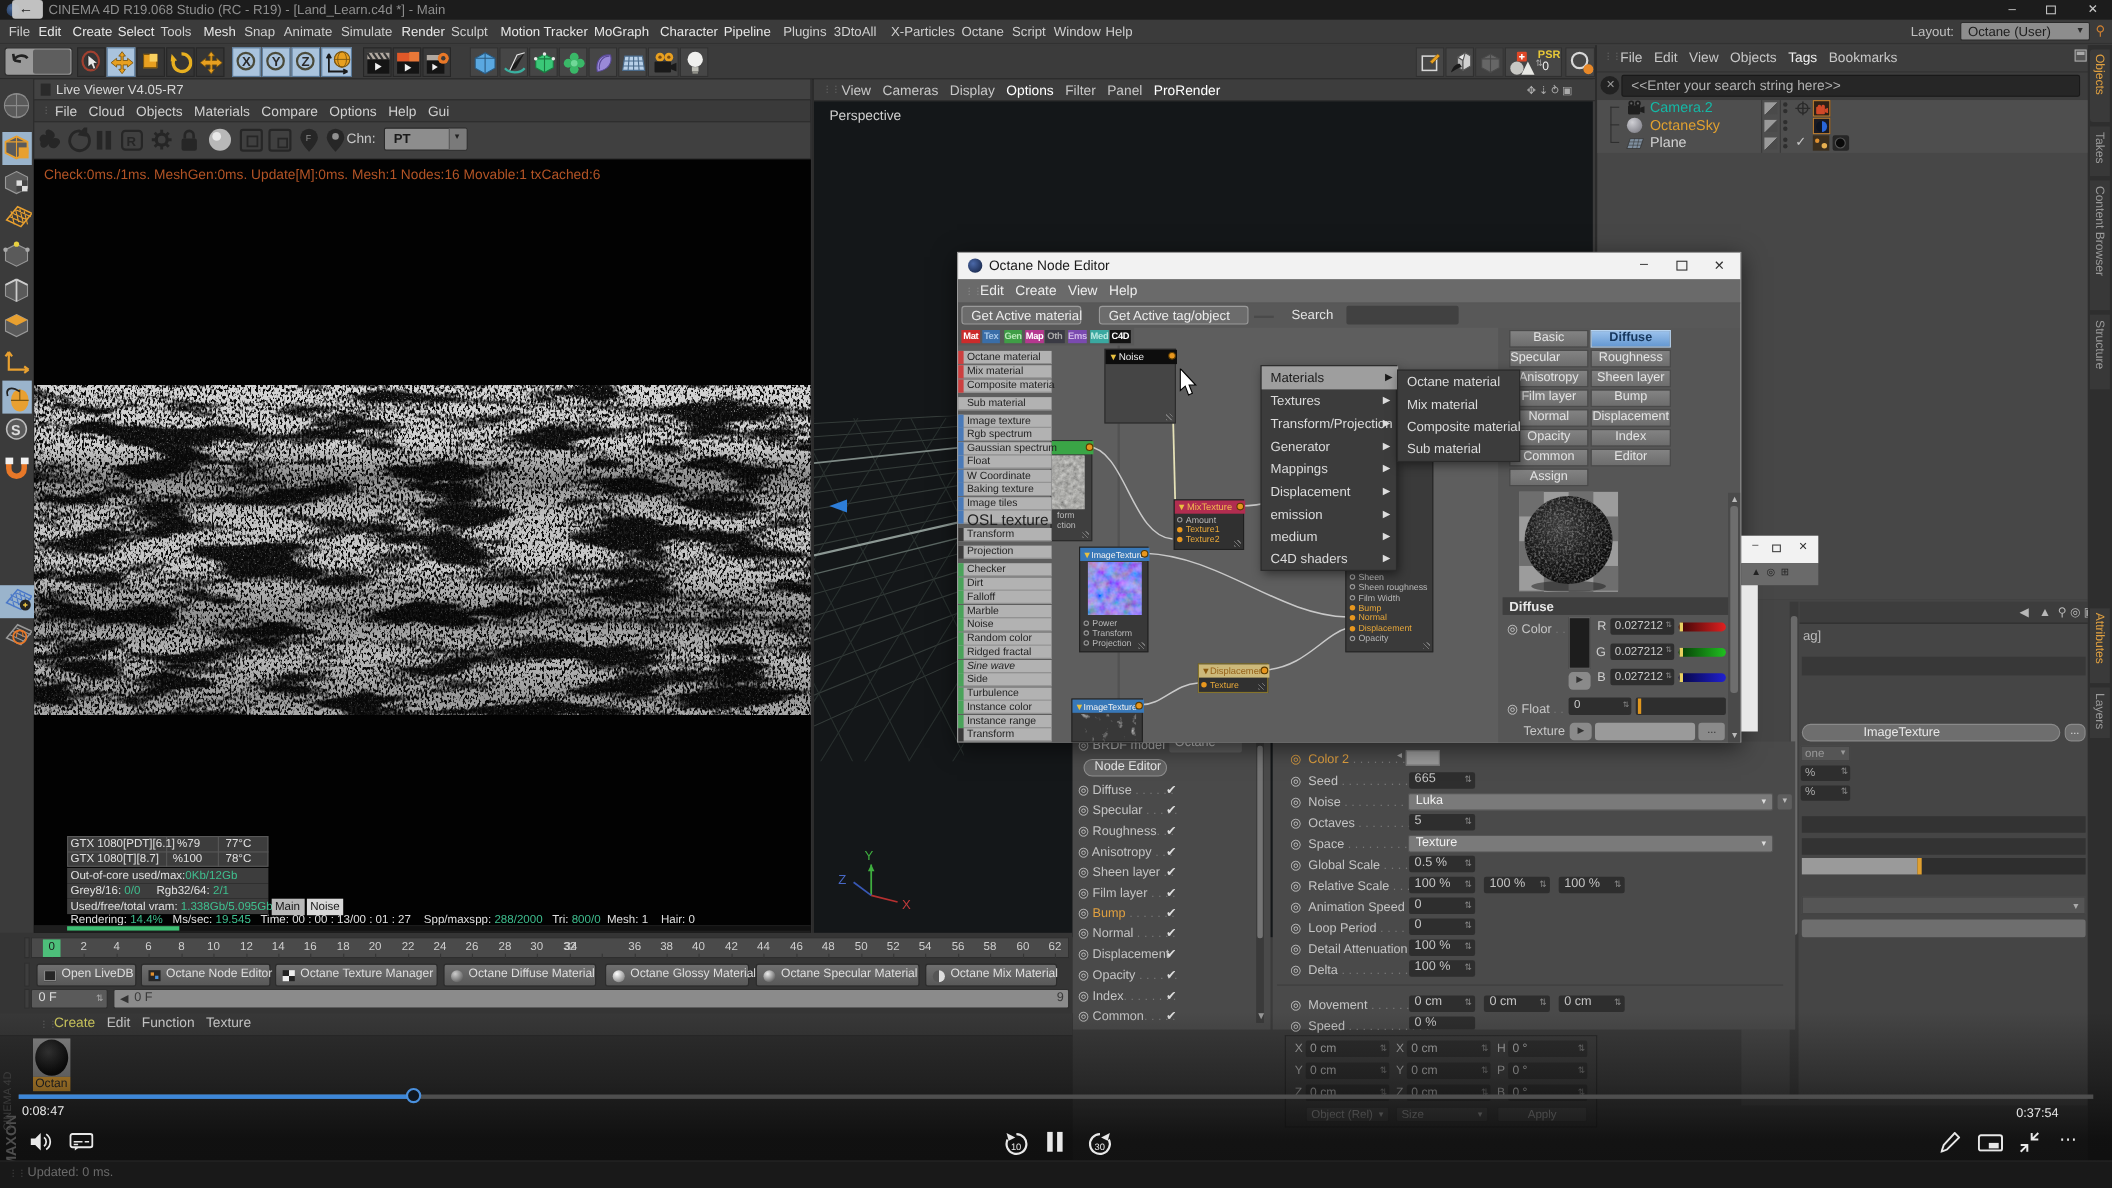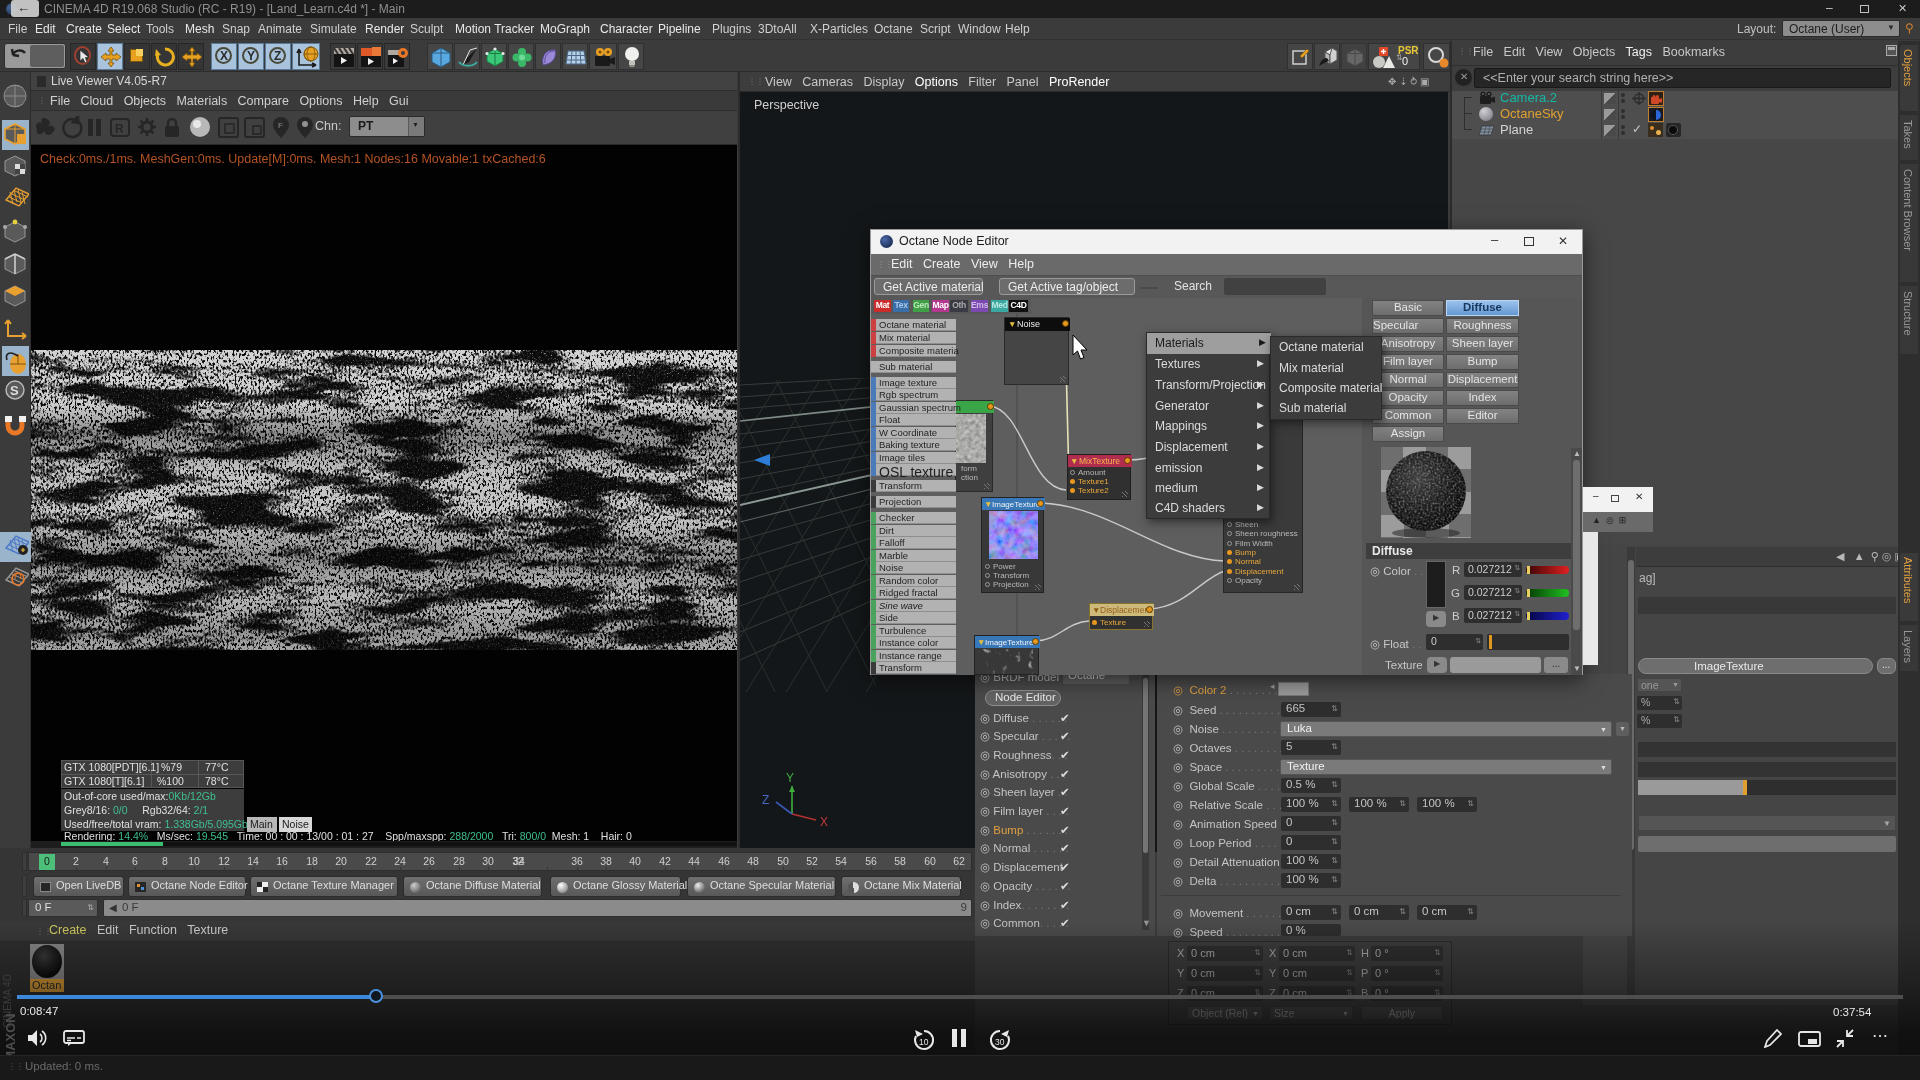--- a/index.html
+++ b/index.html
@@ -406,21 +406,21 @@
     </svg>
 
     <div id="gpustats" class="abs" style="left:0;top:612px;width:706px;height:91px;font-size:10.5px;">
       <div class="abs" style="left:30px;top:3px;width:183px;height:28px;background:#3d3d3d;border:1px solid #585858;"></div>
       <div class="abs" style="left:120px;top:3px;width:1px;height:28px;background:#585858;"></div>
       <div class="abs" style="left:167px;top:3px;width:1px;height:28px;background:#585858;"></div>
       <div class="abs" style="left:30px;top:17px;width:183px;height:1px;background:#585858;"></div>
       <div class="abs txt" style="left:33px;top:4px;color:#e0e0e0;">GTX 1080[PDT][6.1]</div>
       <div class="abs txt" style="left:130px;top:4px;color:#e0e0e0;">%79</div>
       <div class="abs txt" style="left:174px;top:4px;color:#e0e0e0;">77°C</div>
-      <div class="abs txt" style="left:33px;top:18px;color:#e0e0e0;">GTX 1080[T][6.1]</div>
+      <div class="abs txt" style="left:33px;top:18px;color:#e0e0e0;">GTX 1080[T][8.7]</div>
       <div class="abs txt" style="left:126px;top:18px;color:#e0e0e0;">%100</div>
       <div class="abs txt" style="left:174px;top:18px;color:#e0e0e0;">78°C</div>
       <div class="abs" style="left:30px;top:32px;width:183px;height:14px;background:#3d3d3d;"></div>
       <div class="abs txt" style="left:33px;top:33px;color:#e0e0e0;">Out-of-core used/max:<span style="color:#3fbf8f;">0Kb/12Gb</span></div>
       <div class="abs" style="left:30px;top:46px;width:183px;height:14px;background:#3d3d3d;"></div>
       <div class="abs txt" style="left:33px;top:47px;color:#e0e0e0;">Grey8/16: <span style="color:#3fbf8f;">0/0</span>&nbsp;&nbsp;&nbsp;&nbsp;&nbsp;Rgb32/64: <span style="color:#3fbf8f;">2/1</span></div>
       <div class="abs" style="left:30px;top:60px;width:183px;height:14px;background:#3d3d3d;"></div>
       <div class="abs txt" style="left:33px;top:61px;color:#e0e0e0;">Used/free/total vram: <span style="color:#3fbf8f;">1.338Gb/5.095Gb/8G</span></div>
       <div class="abs" style="left:216px;top:60px;width:30px;height:15px;background:#b8b8b8;"></div>
       <div class="abs txt" style="left:219px;top:61px;color:#1a1a1a;">Main</div>

